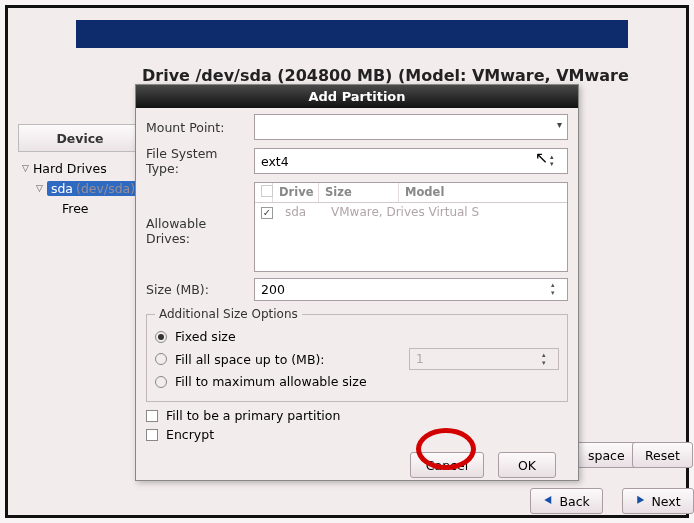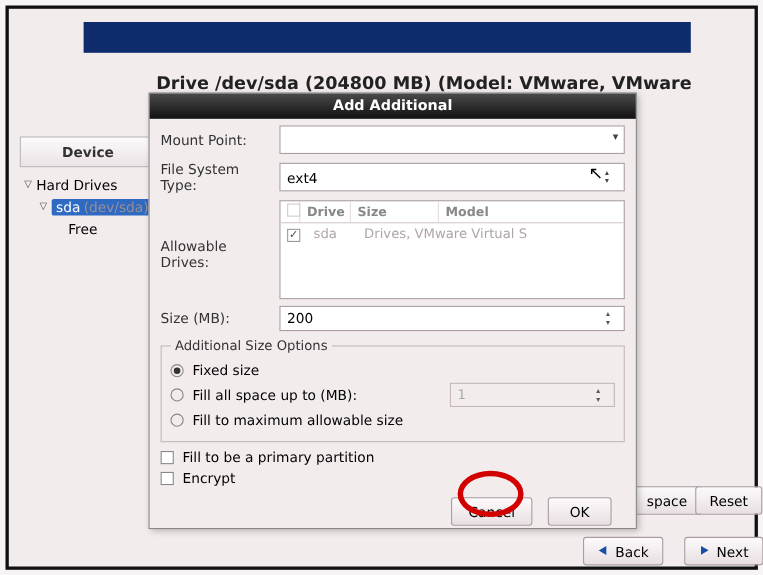--- a/index.html
+++ b/index.html
@@ -79,21 +79,21 @@
   <div class="bg-btn" style="left:522px; top:480px;">
     <span class="arrow-ico">⯇</span>
     <span>Back</span>
   </div>
   <div class="bg-btn" style="left:614px; top:480px;">
     <span class="arrow-ico">⯈</span>
     <span>Next</span>
   </div>
 
   <div class="dialog">
-    <div class="dialog-title">Add Additional</div>
+    <div class="dialog-title">Add Partition</div>
     <div class="dlg-body">
 
       <div class="row">
         <div class="lbl">Mount Point:</div>
         <div class="combo">
           <span></span>
           <span class="arrow">▾</span>
         </div>
       </div>
 
@@ -110,21 +110,21 @@
         <div class="drv-table">
           <div class="drv-head">
             <div style="width:18px;"><span class="chk" style="border-color:#ccc;"></span></div>
             <div style="width:46px;">Drive</div>
             <div style="width:80px;">Size</div>
             <div style="flex:1; border-right:none;">Model</div>
           </div>
           <div class="drv-row">
             <div style="width:18px; padding:0;"><span class="chk">✓</span></div>
             <div style="width:46px;">sda</div>
-            <div style="flex:1;">Drives, VMware Virtual S</div>
+            <div style="flex:1;">VMware, Drives Virtual S</div>
           </div>
         </div>
       </div>
 
       <div class="row">
         <div class="lbl">Size (MB):</div>
         <div class="sizebox">
           <span>200</span>
           <span class="spinbtn">▴<br>▾</span>
         </div>

